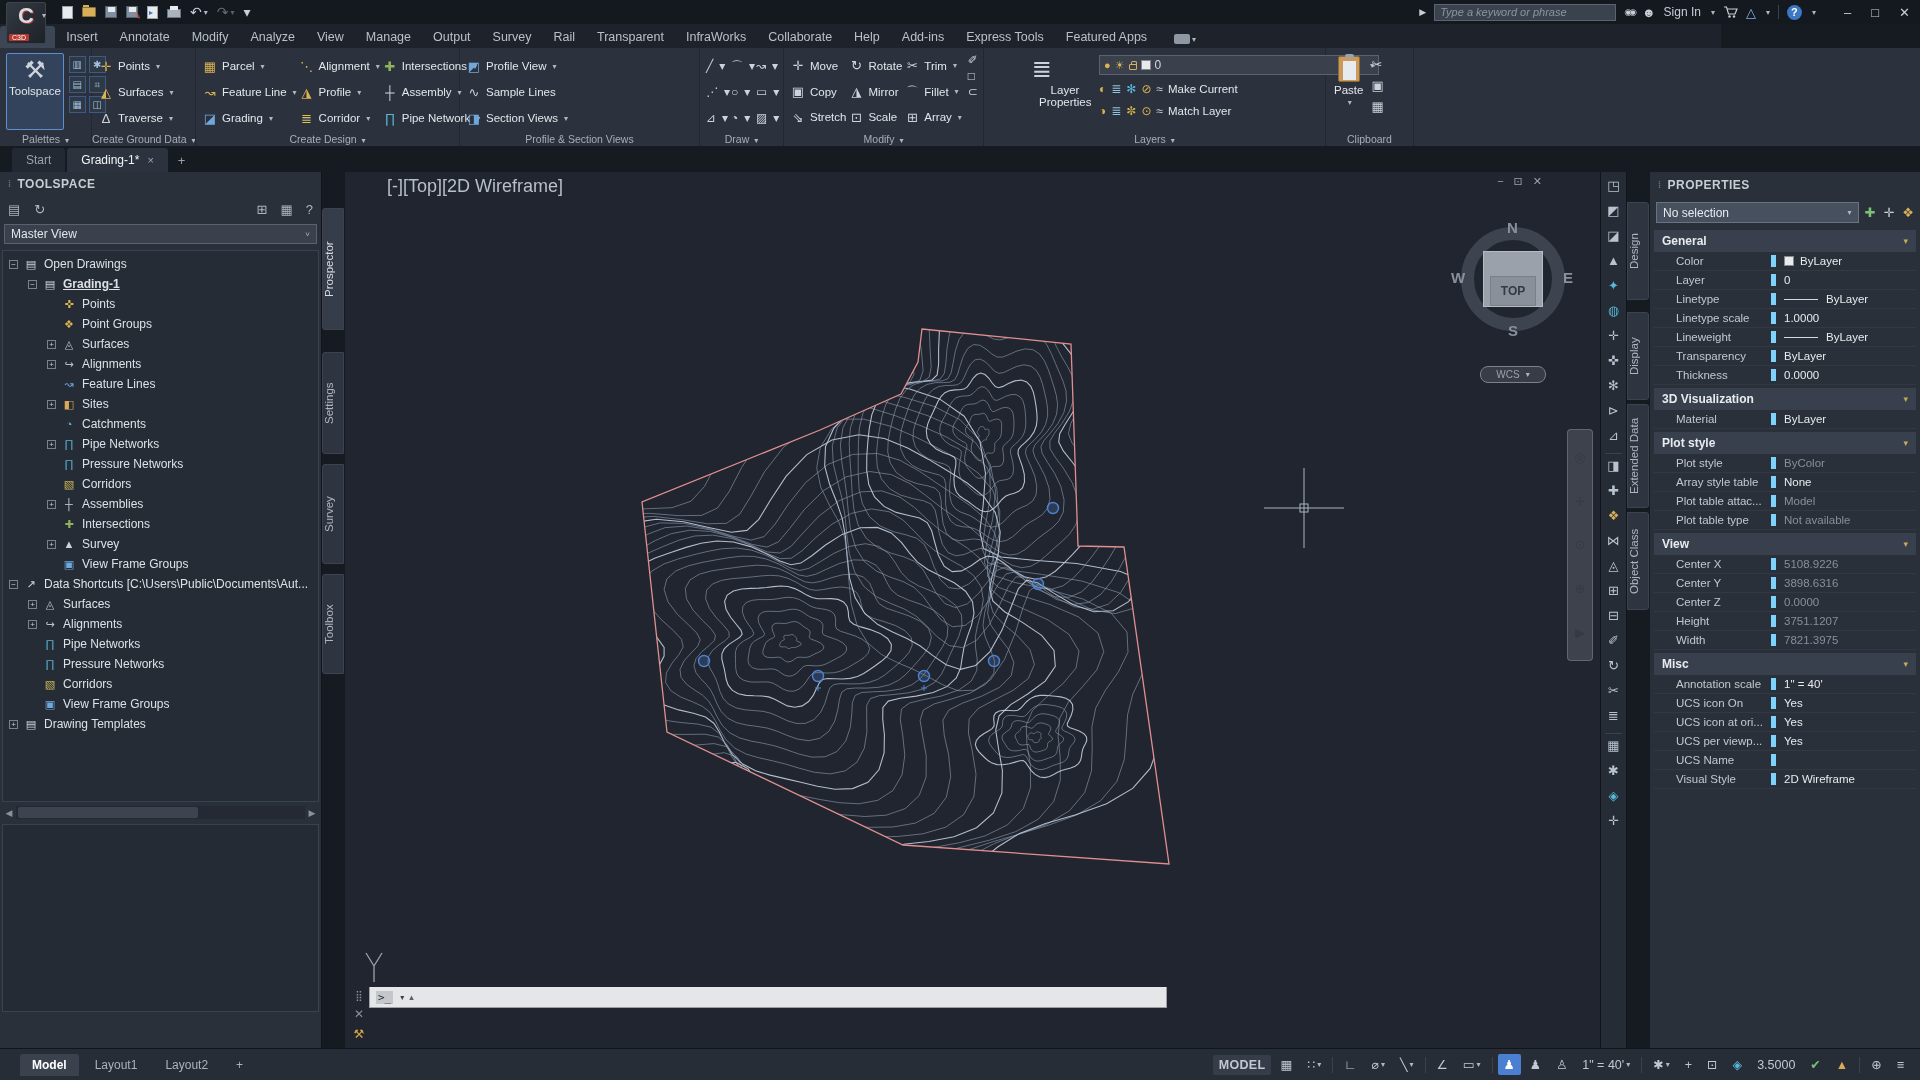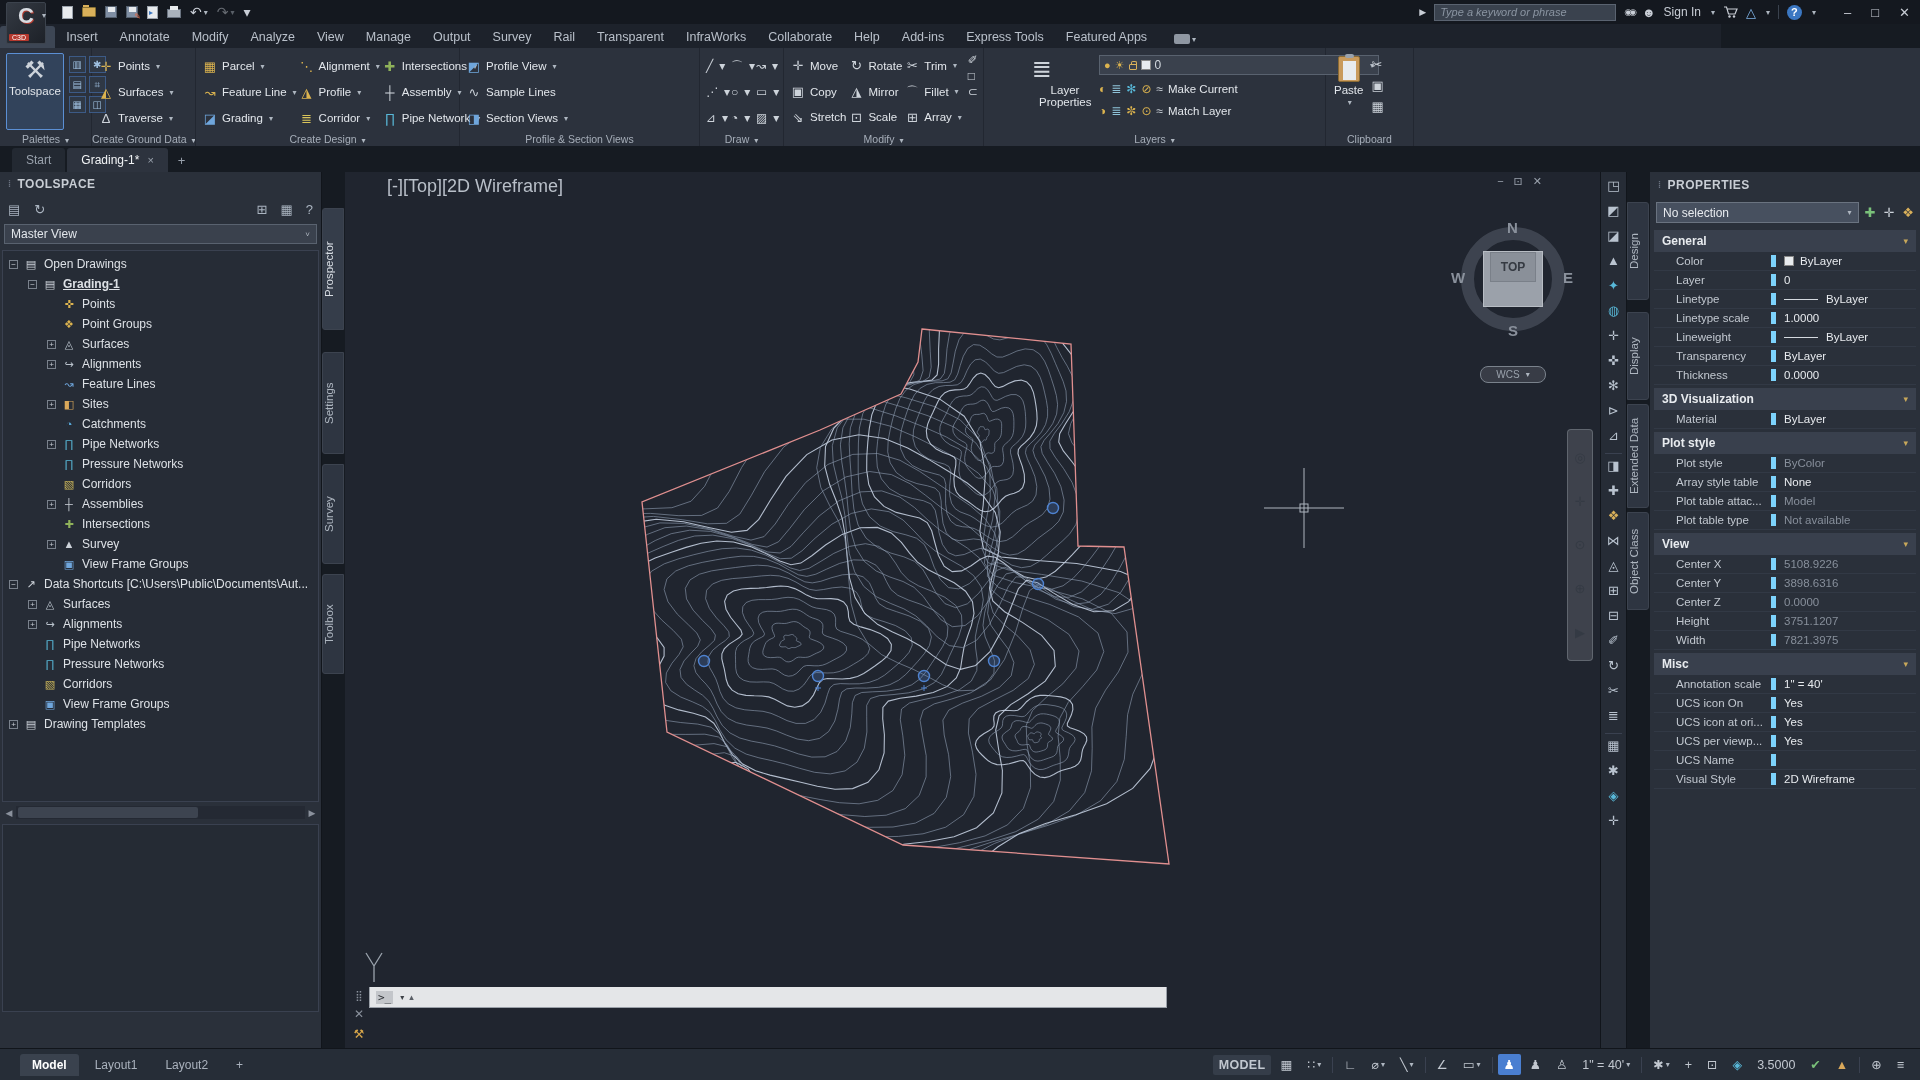--- a/index.html
+++ b/index.html
@@ -102,21 +102,21 @@
   .vtab.act { background:#353d4a; color:#d8dde3; }
 
   
   #canvas { position:absolute; left:345px; top:172px; width:1255px; height:876px; background:#20252f; }
   #vp-label { position:absolute; left:6px; top:4px; color:#b8bfc8; font-size:18px; z-index:3;margin-left:36px; }
   #vp-ctrl { position:absolute; right:58px; top:3px; color:#9aa2ad; font-size:11px; display:flex; gap:10px; z-index:3; }
   #viewcube { position:absolute; left:1116px; top:55px; width:104px; height:104px; z-index:3; }
   #vc-ring { position:absolute; left:0; top:0; width:104px; height:104px; border:13px solid rgba(110,118,132,.38); border-radius:50%; }
   .vc-l { position:absolute; font-weight:bold; font-size:15px; color:#8a919c; }
   #vc-n { left:46px; top:-8px; } #vc-s { left:47px; bottom:-8px; } #vc-w { left:-10px; top:42px; } #vc-e { right:-8px; top:42px; }
-  #vc-cube { position:absolute; left:22px; top:24px; width:60px; height:56px; background:#9ba1aa; border:1px solid #b8bdc4; display:flex; align-items:flex-start; justify-content:center; }
+  #vc-cube { position:absolute; left:22px; top:24px; width:60px; height:56px; background:#9ba1aa; border:1px solid #b8bdc4; display:flex; align-items:flex-end; justify-content:center; }
   #vc-cube .inner { background:#8a9099; border:1px solid #7a8089; padding:7px 10px; font-weight:bold; font-size:12px; color:#353a42; }
   #wcs { position:absolute; left:1135px; top:194px; width:66px; height:17px; border:1px solid #7a828c; background:rgba(140,146,156,.22); border-radius:8px; color:#9aa2ac; font-size:10px; display:flex; align-items:center; justify-content:center; gap:4px; z-index:3; }
   #navbar { position:absolute; left:1222px; top:257px; width:26px; height:232px; background:rgba(150,155,165,.25); border:1px solid rgba(180,185,195,.3); border-radius:4px; z-index:3; display:flex; flex-direction:column; align-items:center; justify-content:space-around; padding:6px 0; }
   #navbar span { color:rgba(50,56,66,.75); font-size:13px; }
   #ucs-icon { position:absolute; left:14px; top:778px; z-index:3; color:#9aa3ad; }
 
   
   #cmd { position:absolute; left:4px; top:815px; width:818px; z-index:6; display:flex; }
   #cmd-side { width:20px; display:flex; flex-direction:column; align-items:center; gap:6px; padding-top:3px; color:#8a919c; }
   #cmd-side .wr { color:#d9a74a; }

